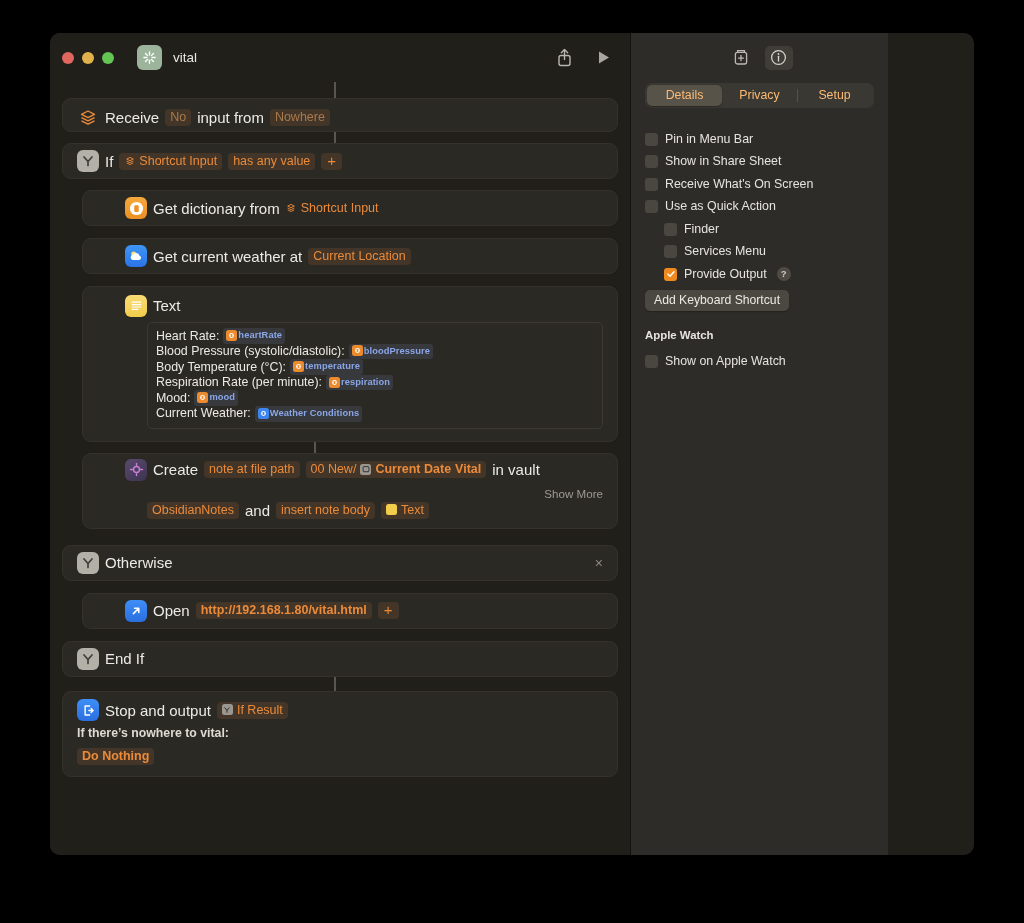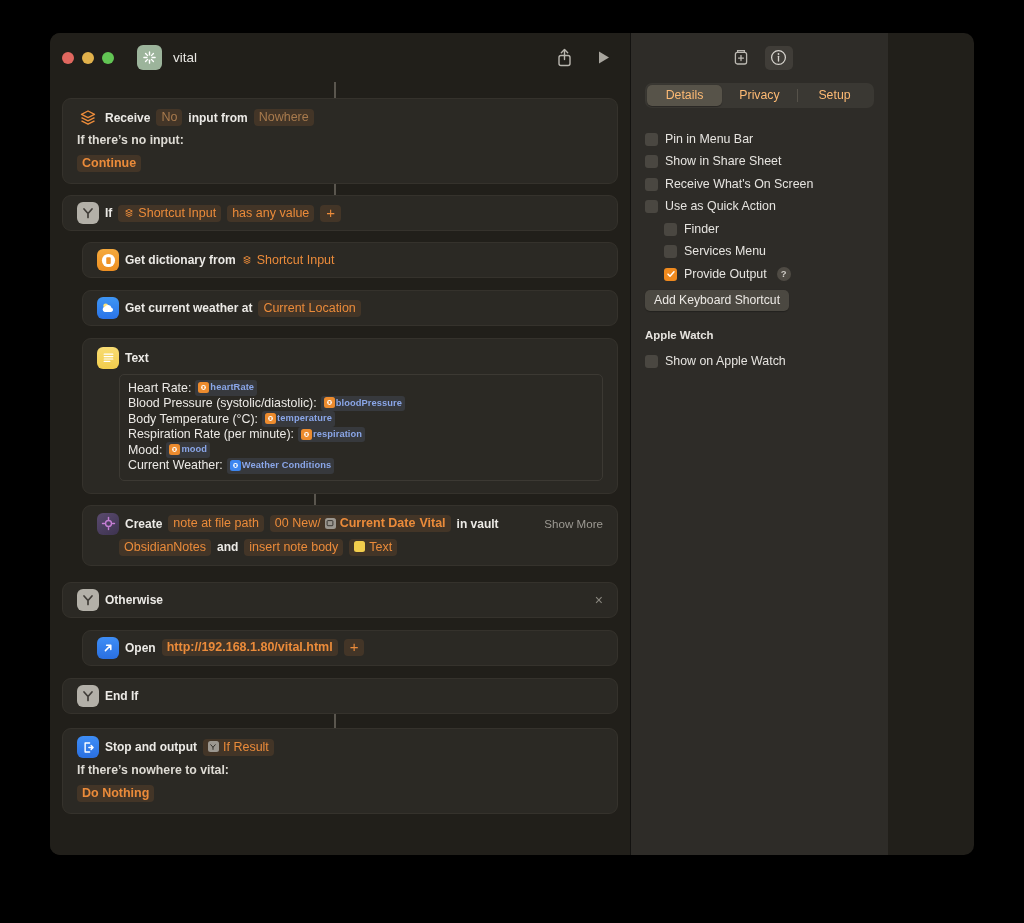--- a/index.html
+++ b/index.html
@@ -71,40 +71,40 @@
     width: 1.5px;
     background: #5a564e;
     margin: 0 auto;
   }
   .card {
     background: #2b2924;
     border-radius: 9px;
     border: 0.5px solid #35322c;
     position: relative;
   }
-  .card.indent1 { margin-left: 20px; }
+  .card.indent1 { margin-left: 20px; padding-left: 28px; }
   .row {
     display: flex;
     align-items: center;
     flex-wrap: wrap;
     gap: 6px;
     padding: 0 14px;
     min-height: 34px;
   }
   .ic {
     width: 22px; height: 22px;
     border-radius: 6px;
     flex: none;
     display: flex; align-items: center; justify-content: center;
     position: relative;
   }
   .lbl {
-    font-size: 12px;
+    font-size: 15px;
     color: #eceae6;
-    font-weight: bold;
+    font-weight: normal;
     white-space: nowrap;
   }
   
   .chip {
     font-size: 12.5px;
     color: #eb8b3a;
     background: rgba(235,139,58,0.13);
     border-radius: 4px;
     padding: 1px 5px 2px;
     white-space: nowrap;
@@ -340,24 +340,20 @@
             <svg width="20" height="20" viewBox="0 0 20 20">
               <polygon points="10,3 16.5,6.3 10,9.6 3.5,6.3" fill="none" stroke="#eb8b3a" stroke-width="1.4" stroke-linejoin="round"></polygon>
               <polyline points="3.5,9.6 10,12.9 16.5,9.6" fill="none" stroke="#eb8b3a" stroke-width="1.4" stroke-linejoin="round"></polyline>
               <polyline points="3.5,12.9 10,16.2 16.5,12.9" fill="none" stroke="#eb8b3a" stroke-width="1.4" stroke-linejoin="round"></polyline>
             </svg>
           </div>
           <span class="lbl">Receive</span>
           <span class="chip dim">No</span>
           <span class="lbl">input from</span>
           <span class="chip dim">Nowhere</span>
-        </div>
-        <div class="card-body">
-          <div class="body-label">If there’s no input:</div>
-          <span class="chip bold">Continue</span>
         </div>
       </div>
 
       <div class="conn" style="height:11px; margin-left:272px;"></div>
 
       <div class="card">
         <div class="row">
           <div class="ic" style="background:#b3b0a8;">
             <svg width="14" height="14" viewBox="0 0 14 14">
               <path d="M3 3 L7 7.5 L7 11.5 M11 3 L7 7.5" fill="none" stroke="#403d38" stroke-width="1.7" stroke-linecap="round" stroke-linejoin="round"></path>

